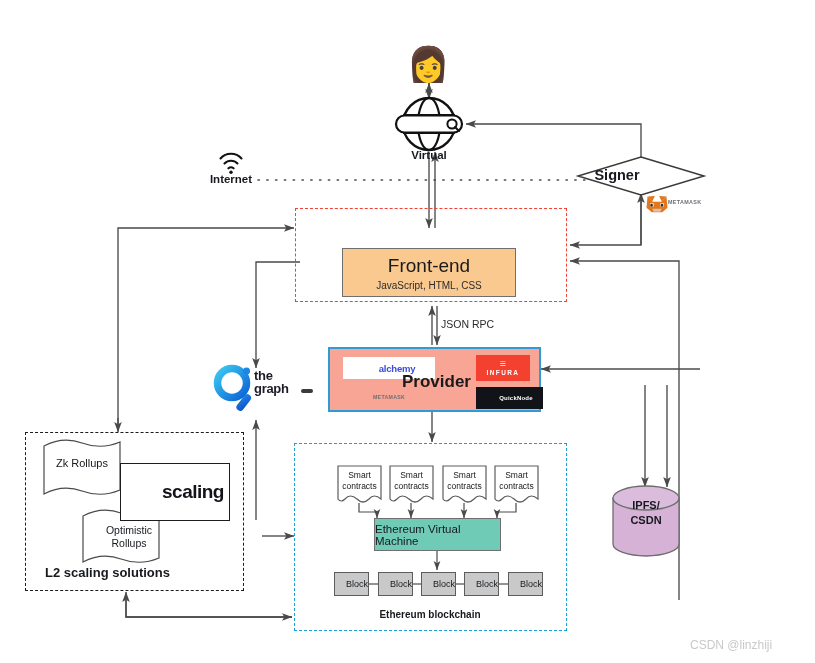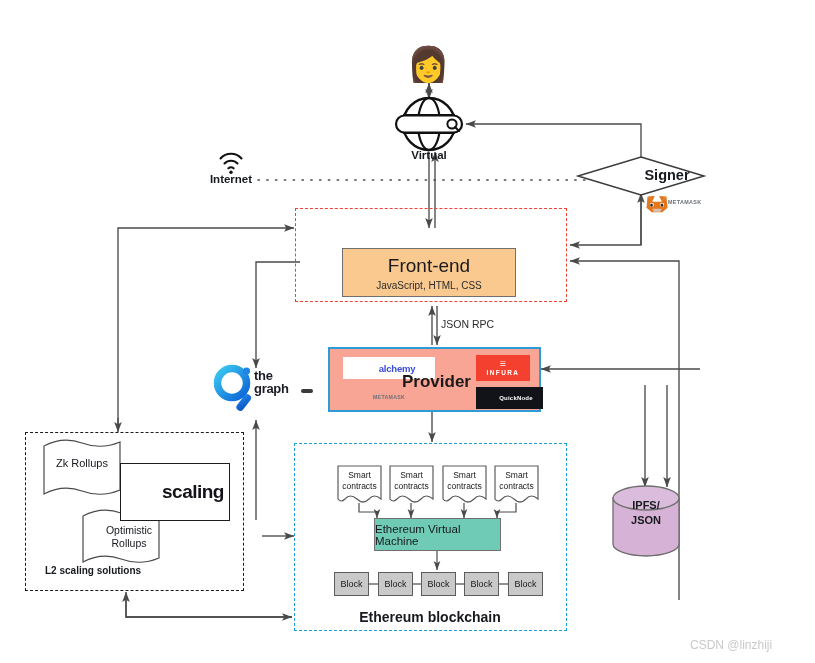--- a/index.html
+++ b/index.html
@@ -14,41 +14,41 @@
   .t-browser{font-size:11.5px;font-weight:bold;color:#16191d;}
   .t-internet{font-size:11.5px;font-weight:bold;color:#16191d;}
   .t-signer{font-size:14.5px;font-weight:bold;color:#16191d;}
   .t-frontend{font-size:19px;color:#1a1a1a;}
   .t-frontsub{font-size:10px;color:#2b2b2b;}
   .t-provider{font-size:17px;font-weight:bold;color:#1a1a1a;}
   .t-jsonrpc{font-size:10.5px;color:#2b2b2b;}
   .t-sc{font-size:8.5px;color:#18191b;line-height:11px;}
   .t-evm{font-size:11.5px;color:#16191d;}
   .t-block{font-size:9px;color:#16191d;}
-  .t-ethchain{font-size:14px;font-weight:bold;color:#16191d;}
+  .t-ethchain{font-size:10px;font-weight:bold;color:#16191d;}
   .t-ipfs{font-size:11px;font-weight:bold;color:#16191d;line-height:15px;}
   .t-zk{font-size:11px;color:#16191d;}
   .t-opt{font-size:10.5px;color:#16191d;line-height:13px;}
-  .t-l2{font-size:10px;font-weight:bold;color:#16191d;padding-left:8px;}
+  .t-l2{font-size:13px;font-weight:bold;color:#16191d;padding-left:8px;}
   .t-mm{font-size:5.4px;font-weight:bold;color:#6b6f76;letter-spacing:.35px;}
   .t-mm2{font-size:5.2px;font-weight:bold;color:#6b6f76;letter-spacing:.3px;}
   .t-wm{font-size:12px;color:#c9c9c9;}
 
   
   .dash-red{border:1.6px dashed #ef4136;background:transparent;}
   .dash-blue{border:1.6px dashed #1a9fd4;background:transparent;}
   .dash-black{border:1.7px dashed #1c1c1c;background:transparent;}
 
   .box-frontend{background:#fac990;border:1.3px solid #6f6f6f;
       display:flex;flex-direction:column;align-items:center;justify-content:center;gap:3px;}
   .box-provider{background:#f9a595;border:2px solid #2e9bd6;}
   .box-evm{background:#6fcbb6;border:1.3px solid #6f6f6f;
       display:flex;align-items:center;justify-content:center;}
   .box-block{background:#c9c9c9;border:1.2px solid #5d5d5d;
-      display:flex;align-items:center;justify-content:center;}
+      display:flex;align-items:center;justify-content:flex-end;}
   .box-polygon{background:#ffffff;border:1.6px solid #1c1c1c;
       display:flex;align-items:center;justify-content:center;gap:7px;}
 
   
   .chip{position:absolute;display:flex;align-items:center;justify-content:center;}
   .chip-alchemy{background:#ffffff;gap:3px;}
   .chip-infura{background:#f4402e;flex-direction:column;gap:1px;color:#fff;}
   .t-infura{font-size:6.5px;font-weight:bold;letter-spacing:1.4px;color:#fff;}
   .t-infura-mark{font-size:7px;font-weight:bold;color:#fff;}
   .chip-quicknode{background:#111318;gap:3px;}
@@ -238,21 +238,21 @@
       <path d="M-4.4,3.6 L4.4,3.6 L3.2,6.4 L-3.2,6.4 Z" fill="#d7c1b3"></path>
     </g>
   </svg>
 
   <div class="lbl" style="left:405px;top:44px;width:48px;height:40px;font-size:34px;line-height:40px;">👩</div>
 
   <div class="lbl t-browser" style="left:379px;top:149px;width:100px;">Virtual</div>
 
   <div class="lbl t-internet" style="left:181px;top:173px;width:100px;">Internet</div>
 
-  <div class="lbl t-signer" style="left:617px;top:167px;width:100px;">Signer</div>
+  <div class="lbl t-signer" style="left:567px;top:167px;width:100px;">Signer</div>
 
   <div class="lbl t-mm" style="left:668px;top:199px;width:48px;text-align:left;">METAMASK</div>
 
   <div class="node dash-red" style="left:295px;top:208px;width:272px;height:94px;"></div>
 
   <div class="node box-frontend" style="left:342px;top:232px;width:174px;height:49px;margin-top:16px;">
     <span class="t-frontend">Front-end</span>
     <span class="t-frontsub">JavaScript, HTML, CSS</span>
   </div>
 
@@ -275,21 +275,21 @@
     <div class="lbl t-provider" style="left:0;top:23px;width:213px;">Provider</div>
   </div>
 
   <div class="lbl t-graph" style="left:254px;top:369px;width:60px;text-align:left;line-height:13px;">
     <div>the</div>
     <div>graph</div>
   </div>
 
   <div class="lbl t-ipfs" style="left:613px;top:498px;width:66px;">
     <div>IPFS/</div>
-    <div>JSON</div>
+    <div>CSDN</div>
   </div>
 
   <div class="node dash-blue" style="left:294px;top:443px;width:273px;height:188px;"></div>
 
   <div class="lbl t-sc" style="left:338px;top:470px;width:43px;">
     <div>Smart</div>
     <div>contracts</div>
   </div>
   <div class="lbl t-sc" style="left:390px;top:470px;width:43px;">
     <div>Smart</div>

